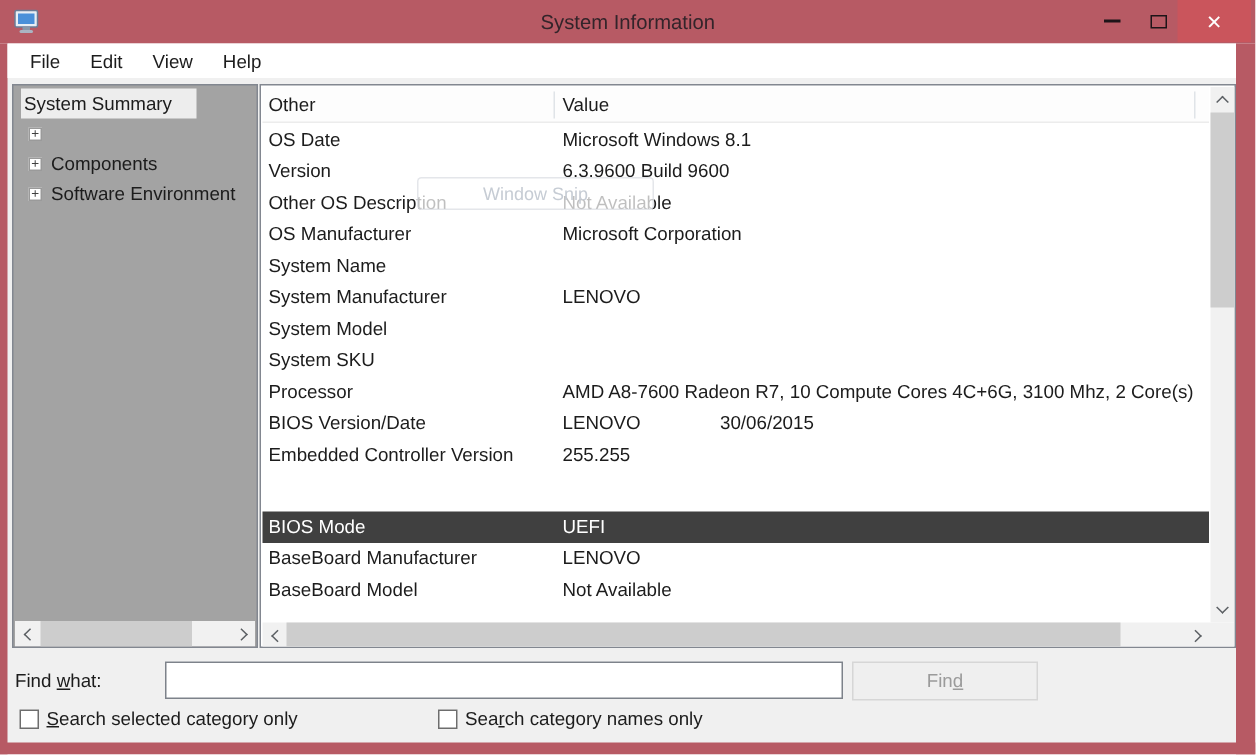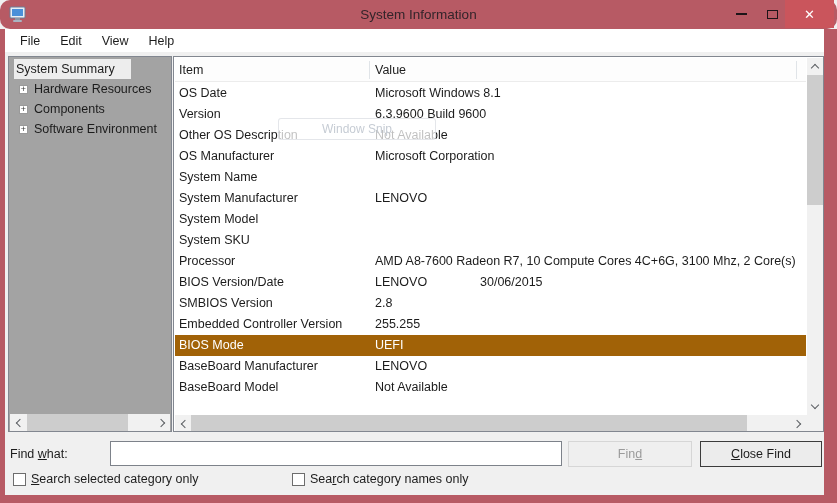--- a/index.html
+++ b/index.html
@@ -2,21 +2,21 @@
 <html><head>
 <meta charset="utf-8">
 <style>
   * { margin:0; padding:0; box-sizing:border-box; }
   html,body { width:837px; height:503px; overflow:hidden; }
   body { font-family:"Liberation Sans", sans-serif; font-size:12.5px; color:#1c1c1c; }
 
   .window { position:relative; width:837px; height:503px; background:#f0f0f0; }
 
   
-  .titlebar { position:absolute; left:0; top:0; width:837px; height:29px; background:#b75a64;border-radius:10px; }
+  .titlebar { position:absolute; left:0; top:0; width:837px; height:29px; background:#b75a64; }
   .border-left  { position:absolute; left:0;   top:29px; width:5px;  height:474px; background:#b75a64; }
   .border-right { position:absolute; left:824px;top:29px; width:13px; height:474px; background:#b75a64; }
   .border-bottom{ position:absolute; left:0;   top:495px;width:837px;height:8px;  background:#b75a64; }
 
   .app-icon { position:absolute; left:9px; top:6px; width:17px; height:17px; }
   .title-text { position:absolute; left:0; top:0; width:837px; height:29px; line-height:29px;
                 text-align:center; font-size:13.5px; color:#33242a; }
   .ctl { position:absolute; top:0; height:28px; display:flex; align-items:center; justify-content:center; }
   .ctl-min { left:724px; width:34px; }
   .ctl-max { left:758px; width:28px; }
@@ -47,21 +47,21 @@
   .th-item { position:absolute; left:4px;  top:0; line-height:24px; }
   .th-value{ position:absolute; left:200px; top:0; line-height:24px; }
   .th-sep1 { position:absolute; left:194px; top:3px; width:1px; height:18px; background:#e0e4e8; }
   .th-sep2 { position:absolute; left:621px; top:3px; width:1px; height:18px; background:#e0e4e8; }
 
   .tbody { position:absolute; left:1px; top:26px; width:631px; }
   .trow { position:relative; height:21px; line-height:21px; white-space:nowrap; }
   .c-item { position:absolute; left:4px;  top:0; }
   .c-val  { position:absolute; left:200px; top:0; }
   .c-val2 { position:absolute; left:305px; top:0; }
-  .trow-sel { background:#a16207; color:#ffffff; }
+  .trow-sel { background:#404040; color:#ffffff;margin-top:27px; }
 
   
   .vscroll { position:absolute; left:633px; top:1px; width:16px; height:357px; background:#f1f1f1; }
   .vthumb  { position:absolute; left:0; top:17px; width:16px; height:130px; background:#cdcdcd; }
   .hscroll { position:absolute; background:#f1f1f1; }
   .hs-table { left:1px; top:358px; width:631px; height:17px; }
   .hthumb-table { position:absolute; left:16px; top:0; width:556px; height:17px; background:#cdcdcd; }
   .sb-corner { position:absolute; left:632px; top:358px; width:17px; height:17px; background:#f1f1f1; }
   .hs-tree { left:1px; top:357px; width:160px; height:17px; }
   .hthumb-tree { position:absolute; left:17px; top:0; width:101px; height:17px; background:#cdcdcd; }
@@ -125,21 +125,20 @@
     <span class="menu-item">Help</span>
   </div>
 
   <div class="tree-panel">
     <div>
         <div class="tree-item">
           <span class="tree-label tree-sel no-exp">System Summary</span>
         </div>
         <div class="tree-item">
           <span class="expander">+</span>
-          <span class="tree-label">Hardware Resources</span>
         </div>
         <div class="tree-item">
           <span class="expander">+</span>
           <span class="tree-label">Components</span>
         </div>
         <div class="tree-item">
           <span class="expander">+</span>
           <span class="tree-label">Software Environment</span>
         </div>
       </div>
@@ -149,21 +148,21 @@
         </div>
       <div class="hthumb-tree"></div>
       <div class="sb-btn" style="right:0;">
           <span class="chev chev-right"></span>
         </div>
     </div>
   </div>
 
   <div class="table-panel">
     <div class="thead">
-      <span class="th-item">Item</span>
+      <span class="th-item">Other</span>
       <span class="th-value">Value</span>
       <span class="th-sep1"></span>
       <span class="th-sep2"></span>
     </div>
     <div class="tbody">
         <div class="trow">
           <span class="c-item">OS Date</span>
           <span class="c-val">Microsoft Windows 8.1</span>
         </div>
         <div class="trow">
@@ -197,24 +196,20 @@
         <div class="trow">
           <span class="c-item">Processor</span>
           <span class="c-val">AMD A8-7600 Radeon R7, 10 Compute Cores 4C+6G, 3100 Mhz, 2 Core(s)</span>
         </div>
         <div class="trow">
           <span class="c-item">BIOS Version/Date</span>
           <span class="c-val">LENOVO</span>
           <span class="c-val2">30/06/2015</span>
         </div>
         <div class="trow">
-          <span class="c-item">SMBIOS Version</span>
-          <span class="c-val">2.8</span>
-        </div>
-        <div class="trow">
           <span class="c-item">Embedded Controller Version</span>
           <span class="c-val">255.255</span>
         </div>
         <div class="trow trow-sel">
           <span class="c-item">BIOS Mode</span>
           <span class="c-val">UEFI</span>
         </div>
         <div class="trow">
           <span class="c-item">BaseBoard Manufacturer</span>
           <span class="c-val">LENOVO</span>
@@ -243,21 +238,20 @@
         </div>
     </div>
     <div class="sb-corner"></div>
   </div>
 
   <div class="ghost">Window Snip</div>
 
   <span class="find-label"><span>Find </span><span class="accel">w</span><span>hat:</span></span>
   <input class="find-input" type="text" value="" style="">
   <button class="btn btn-find" disabled=""><span>Fin</span><span class="accel">d</span><span></span></button>
-  <button class="btn btn-close"><span></span><span class="accel">C</span><span>lose Find</span></button>
 
   <div class="cb-group cb-1">
     <span class="cbox"></span>
     <span><span></span><span class="accel">S</span><span>earch selected category only</span></span>
   </div>
   <div class="cb-group cb-2">
     <span class="cbox"></span>
     <span><span>Sea</span><span class="accel">r</span><span>ch category names only</span></span>
   </div>
 

